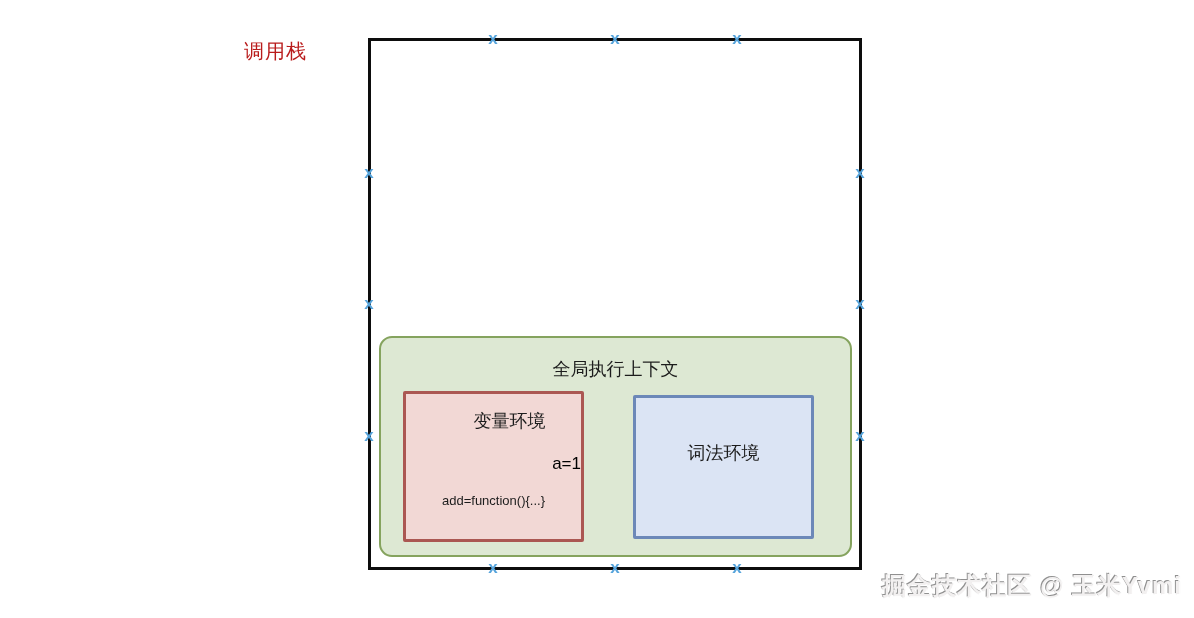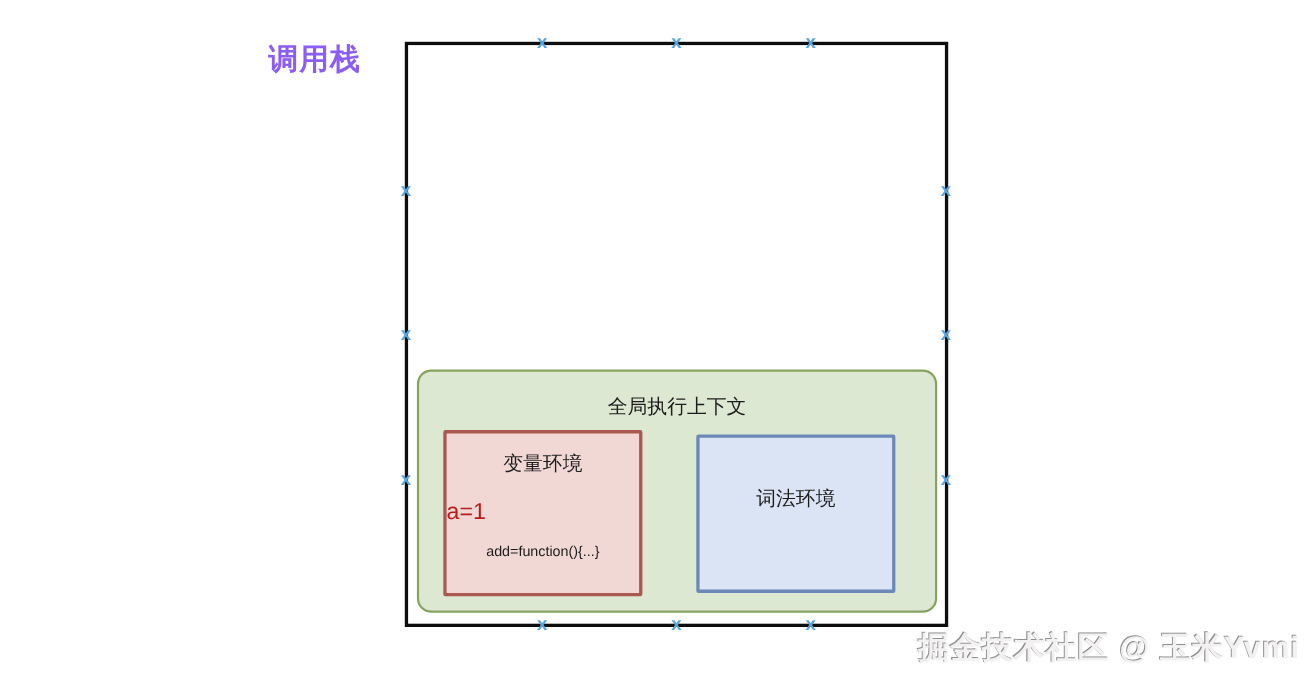--- a/index.html
+++ b/index.html
@@ -12,23 +12,23 @@
     position: relative;
     width: 1194px;
     height: 618px;
     background: #ffffff;
     overflow: hidden;
   }
   .diagram-title {
     position: absolute;
     left: 244px;
     top: 40px;
-    font-size: 27px;
-    font-weight: 700;
-    color: #8b5cf6;
+    font-size: 20px;
+    font-weight: 400;
+    color: #b91c1c;
     letter-spacing: 1px;
     line-height: 1.1;
   }
   
   .stack-box {
     position: absolute;
     left: 368px;
     top: 38px;
     width: 494px;
     height: 532px;
@@ -92,29 +92,30 @@
     background: #f2d8d5;
   }
   .var-env .env-label {
     position: absolute;
     left: 0;
     top: 15px;
     width: 100%;
     text-align: center;
     font-size: 18px;
     color: #1c1c1c;
+    padding-left: 16px;
   }
   .var-env .env-entry-1 {
     position: absolute;
     left: 0;
     top: 60px;
     width: 100%;
-    text-align: left;
-    font-size: 21px;
-    color: #b91c1c;
+    text-align: right;
+    font-size: 17px;
+    color: #000000;
   }
   .var-env .env-entry-2 {
     position: absolute;
     left: 0;
     top: 99px;
     width: 100%;
     text-align: center;
     font-size: 13px;
     color: #1c1c1c;
   }
@@ -138,21 +139,21 @@
     text-align: center;
     font-size: 18px;
     color: #1c1c1c;
     margin-top: 29px;
   }
   
   .watermark {
     position: absolute;
     right: 12px;
     top: 570px;
-    font-size: 28px;
+    font-size: 24px;
     font-weight: 700;
     color: #f2f0f0;
     text-shadow: -1px -1px 0 #909090, 1px 1px 0 #ffffff, 0 0 1px #b5b5b5;
     letter-spacing: 1px;
     white-space: nowrap;
   }
 </style>
 </head>
 <body>
 

